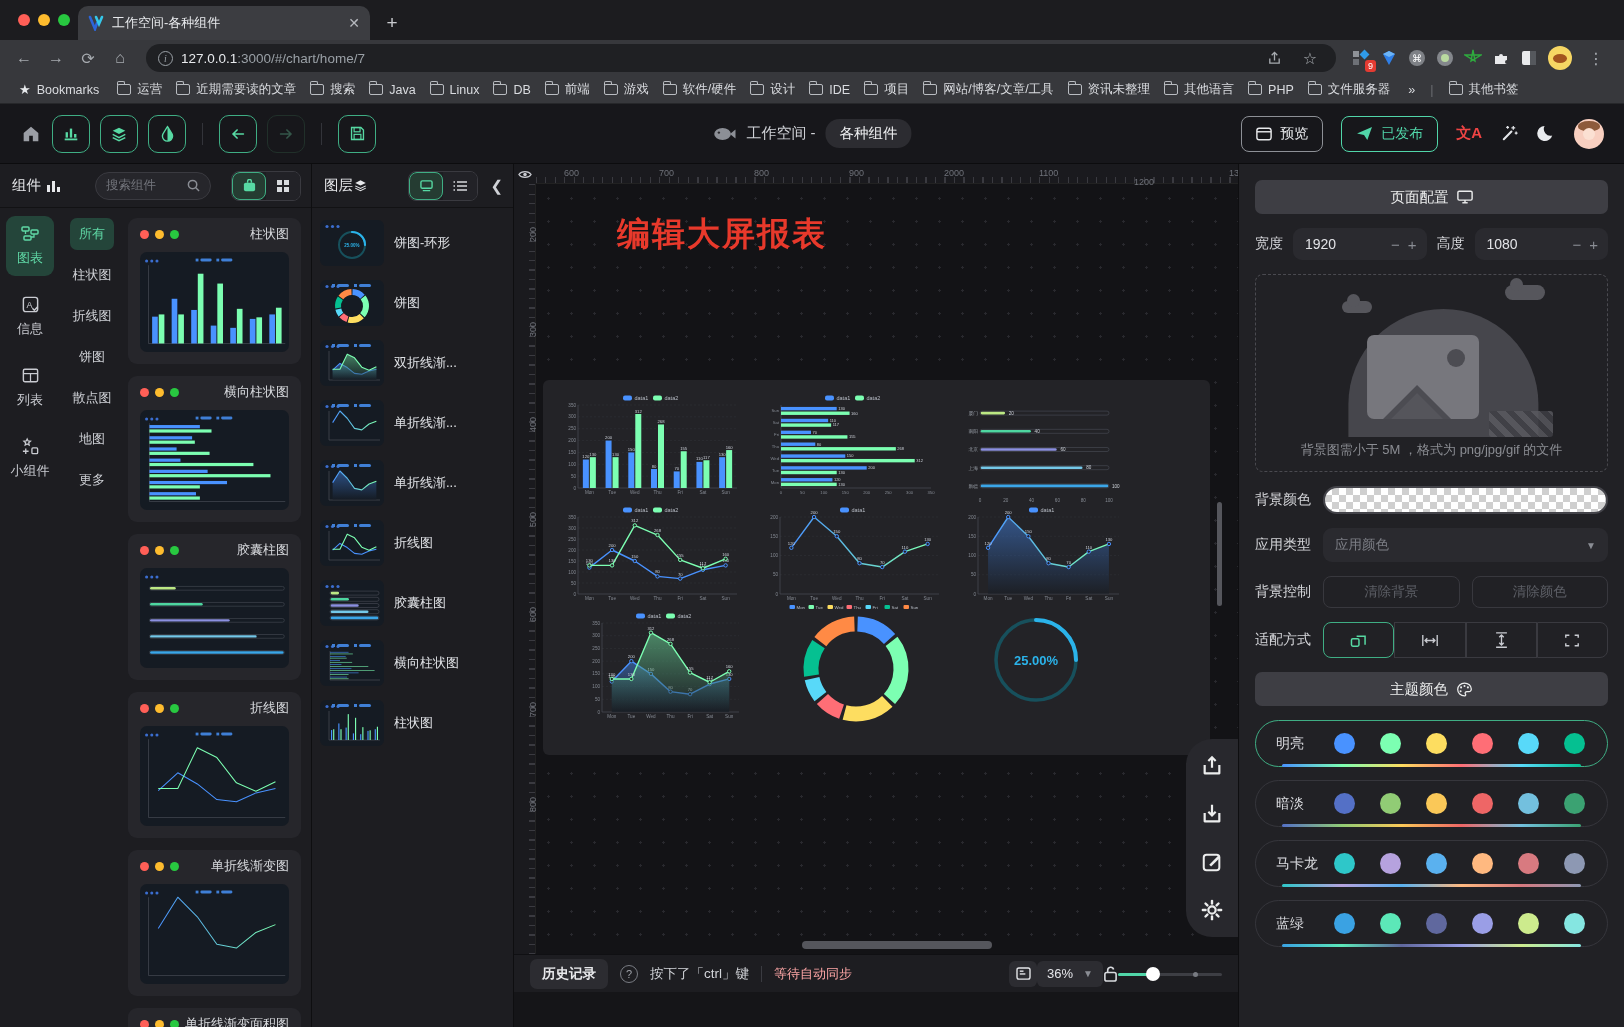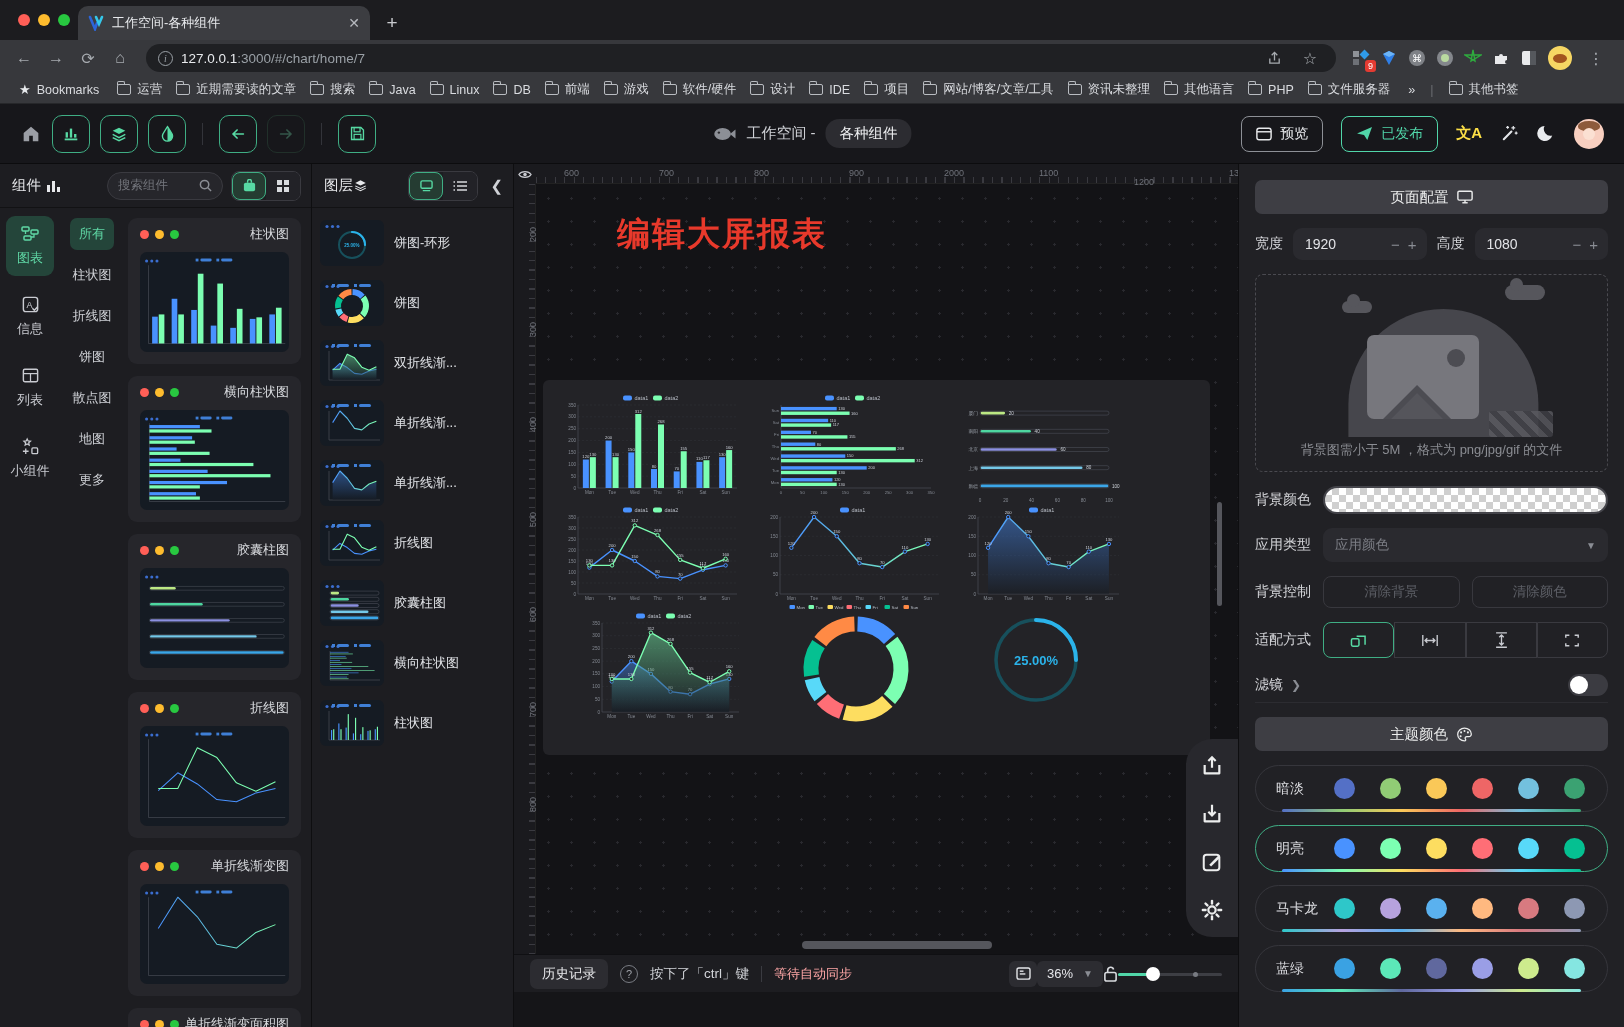--- a/index.html
+++ b/index.html
@@ -51,29 +51,29 @@
   .hbtn.dim { border-color:#2a4638; opacity:.55; }
   .vdiv { width:1px; height:22px; background:#33343a; margin:0 6px; flex:none;}
   .app-title { position:absolute; left:50%; transform:translateX(-50%); display:flex; align-items:center; gap:10px;
     font-size:15px; color:#cfd1d6; }
   .proj-pill { background:#2c2c31; border-radius:14px; padding:5px 14px; color:#f0f1f3; font-size:14.5px; }
   .hdr-right { margin-left:auto; display:flex; align-items:center; gap:18px; }
   .btn-preview { height:36px; border:1px solid #8d9096; border-radius:8px; padding:0 14px; display:flex; align-items:center;
     gap:8px; color:#e8e9ec; font-size:14px; background:transparent; }
   .btn-pub { height:36px; border:1px solid #51d6a9; border-radius:8px; padding:0 14px; display:flex; align-items:center;
     gap:8px; color:#51d6a9; font-size:14px; background:transparent; }
-  .hico { color:#fde047; font-size:17px; display:flex; align-items:center; }
+  .hico { color:#ef4444; font-size:17px; display:flex; align-items:center; }
   .avatar-lg { width:30px; height:30px; border-radius:50%; background:#f8cfc0; position:relative; overflow:hidden; flex:none;}
   .avatar-lg::before{content:""; position:absolute; left:4px; top:2px; width:22px; height:10px; border-radius:50% 50% 40% 40%; background:#8d5a3b;}
   .avatar-lg::after{content:""; position:absolute; left:9px; top:9px; width:12px; height:12px; border-radius:50%; background:#fbe0d2;}
 
   
   .main { flex:1; display:flex; min-height:0; }
   aside.components { width:312px; background:#1d1d21; border-right:1px solid #0e0e10; display:flex; flex-direction:column; flex:none;}
-  .comp-header { height:44px; display:flex; align-items:center; padding:0 10px; gap:8px; border-bottom:1px solid #121214; flex:none;}
+  .comp-header { height:44px; display:flex; align-items:center; padding:0 10px; gap:20px; border-bottom:1px solid #121214; flex:none;}
   .comp-title { font-size:14.5px; color:#e7e8eb; display:flex; gap:6px; align-items:center; padding-left:2px;}
   .search { margin-left:auto; width:116px; height:28px; background:#26262b; border:1px solid #3a3a40; border-radius:14px;
     display:flex; align-items:center; padding:0 10px; gap:6px; color:#73757c; font-size:12.5px; }
   .tgl-group { display:flex; border:1px solid #3a3a40; border-radius:8px; overflow:hidden; }
   .tgl { width:34px; height:28px; display:flex; align-items:center; justify-content:center; background:#222227; }
   .tgl.sel { background:#253c32; outline:1px solid #3fae84; outline-offset:-1px; border-radius:8px; }
   .comp-body { flex:1; display:flex; min-height:0; }
   .tabs-col { width:60px; padding:8px 6px; display:flex; flex-direction:column; gap:10px; flex:none;}
   .vtab { border-radius:9px; padding:9px 4px; display:flex; flex-direction:column; align-items:center; gap:6px;
     color:#c9cbd1; font-size:13px; }
@@ -117,21 +117,21 @@
   .screen { position:absolute; left:29px; top:216px; width:667px; height:375px; background:#232327; border-radius:6px; }
   .cchart { position:absolute; }
   .fab-stack { position:absolute; right:0; top:575px; width:52px; padding:14px 0; background:#28282d;
     border-radius:26px 0 0 26px; display:flex; flex-direction:column; align-items:center; gap:22px; }
   .fab { width:26px; height:26px; display:flex; align-items:center; justify-content:center; }
   .h-scroll { position:absolute; left:288px; bottom:5px; width:190px; height:8px; border-radius:4px; background:#55565c; }
   .v-scroll { position:absolute; right:16px; top:338px; width:5px; height:104px; border-radius:3px; background:#55565c; }
 
   .statusbar { height:38px; background:#1d1d21; border-top:1px solid #101013; display:flex; align-items:center;
     padding:0 16px; gap:12px; flex:none; }
-  .btn-hist { background:#2c2c31; border-radius:7px; padding:6px 12px; font-size:13.5px; color:#e8e9ec; }
+  .btn-hist { background:#2c2c31; border-radius:7px; padding:6px 12px; font-size:13.5px; color:#e8e9ec;font-weight:bold; }
   .help-c { width:18px; height:18px; border:1.4px solid #797c83; border-radius:50%; color:#9ea1a8; font-size:11px;
     display:flex; align-items:center; justify-content:center; }
   .key-hint { font-size:13.5px; color:#d3d5da; }
   .sb-div { width:1px; height:16px; background:#3a3b41; }
   .sync { font-size:13px; color:#fca5a5; }
   .sb-right { margin-left:auto; display:flex; align-items:center; }
   .sq-btn { width:28px; height:26px; background:#2c2c31; border-radius:6px; display:flex; align-items:center; justify-content:center;}
   .zoom-sel { background:#2c2c31; border-radius:6px; height:26px; padding:0 10px; display:flex; align-items:center; gap:10px;
     font-size:13px; color:#e4e5e9; }
   .chev { color:#8a8d94; font-size:10px; }
@@ -1480,62 +1480,55 @@
                 <path d="M7 5 v10 M4.5 7 L7 4.5 L9.5 7 M4.5 13 L7 15.5 L9.5 13" stroke="#c9cbd1" stroke-width="1.5" fill="none"></path>
               </svg>
           </div>
           <div class="seg">
             <svg width="16" height="15" viewBox="0 0 18 16">
                 <path d="M2 5 V2 h4 M16 5 V2 h-4 M2 11 v3 h4 M16 11 v3 h-4" fill="none" stroke="#c9cbd1" stroke-width="1.6"></path>
               </svg>
           </div>
         </div>
       </div>
-      <div class="filter-row">
-        <span class="cfg-label">滤镜</span>
-        <span class="chev" style="font-size:12px">❯</span>
-        <div class="switch">
-            <div class="kn"></div>
-          </div>
-      </div>
       <div class="section-btn">
         <span>主题颜色</span>
         <svg width="17" height="15" viewBox="0 0 20 17">
             <path d="M10 1 a8 7.5 0 1 0 0 15 c1.8 0 1.6-1.6 1-2.4 -.8-1 .2-2.6 1.8-2.6 h2.4 A2.8 2.8 0 0 0 18 8 C18 4 14.4 1 10 1 Z" fill="none" stroke="#eceded" stroke-width="1.5"></path>
             <circle cx="6" cy="6" r="1.2" fill="#eceded"></circle>
             <circle cx="10" cy="4.4" r="1.2" fill="#eceded"></circle>
             <circle cx="14" cy="6" r="1.2" fill="#eceded"></circle>
             <circle cx="5.4" cy="10.5" r="1.2" fill="#eceded"></circle>
           </svg>
       </div>
       <div class="theme-rows" id="theme-rows">
+          <div class="theme-row sel">
+            <div class="theme-name">明亮</div>
+            <div class="theme-dots">
+              <div class="tdot" style="background: rgb(73, 146, 255);"></div>
+              <div class="tdot" style="background: rgb(124, 255, 178);"></div>
+              <div class="tdot" style="background: rgb(253, 221, 96);"></div>
+              <div class="tdot" style="background: rgb(255, 110, 118);"></div>
+              <div class="tdot" style="background: rgb(88, 217, 249);"></div>
+              <div class="tdot" style="background: rgb(5, 192, 145);"></div>
+            </div>
+            <div class="theme-underline" style="background: linear-gradient(90deg, rgb(73, 146, 255), rgb(124, 255, 178), rgb(253, 221, 96), rgb(255, 110, 118), rgb(88, 217, 249), rgb(5, 192, 145));"></div>
+          </div>
           <div class="theme-row">
             <div class="theme-name">暗淡</div>
             <div class="theme-dots">
               <div class="tdot" style="background: rgb(84, 112, 198);"></div>
               <div class="tdot" style="background: rgb(145, 204, 117);"></div>
               <div class="tdot" style="background: rgb(250, 200, 88);"></div>
               <div class="tdot" style="background: rgb(238, 102, 102);"></div>
               <div class="tdot" style="background: rgb(115, 192, 222);"></div>
               <div class="tdot" style="background: rgb(59, 162, 114);"></div>
             </div>
             <div class="theme-underline" style="background: linear-gradient(90deg, rgb(84, 112, 198), rgb(145, 204, 117), rgb(250, 200, 88), rgb(238, 102, 102), rgb(115, 192, 222), rgb(59, 162, 114));"></div>
           </div>
-          <div class="theme-row sel">
-            <div class="theme-name">明亮</div>
-            <div class="theme-dots">
-              <div class="tdot" style="background: rgb(73, 146, 255);"></div>
-              <div class="tdot" style="background: rgb(124, 255, 178);"></div>
-              <div class="tdot" style="background: rgb(253, 221, 96);"></div>
-              <div class="tdot" style="background: rgb(255, 110, 118);"></div>
-              <div class="tdot" style="background: rgb(88, 217, 249);"></div>
-              <div class="tdot" style="background: rgb(5, 192, 145);"></div>
-            </div>
-            <div class="theme-underline" style="background: linear-gradient(90deg, rgb(73, 146, 255), rgb(124, 255, 178), rgb(253, 221, 96), rgb(255, 110, 118), rgb(88, 217, 249), rgb(5, 192, 145));"></div>
-          </div>
           <div class="theme-row">
             <div class="theme-name">马卡龙</div>
             <div class="theme-dots">
               <div class="tdot" style="background: rgb(46, 199, 201);"></div>
               <div class="tdot" style="background: rgb(182, 162, 222);"></div>
               <div class="tdot" style="background: rgb(90, 177, 239);"></div>
               <div class="tdot" style="background: rgb(255, 185, 128);"></div>
               <div class="tdot" style="background: rgb(216, 122, 128);"></div>
               <div class="tdot" style="background: rgb(141, 152, 179);"></div>
             </div>

